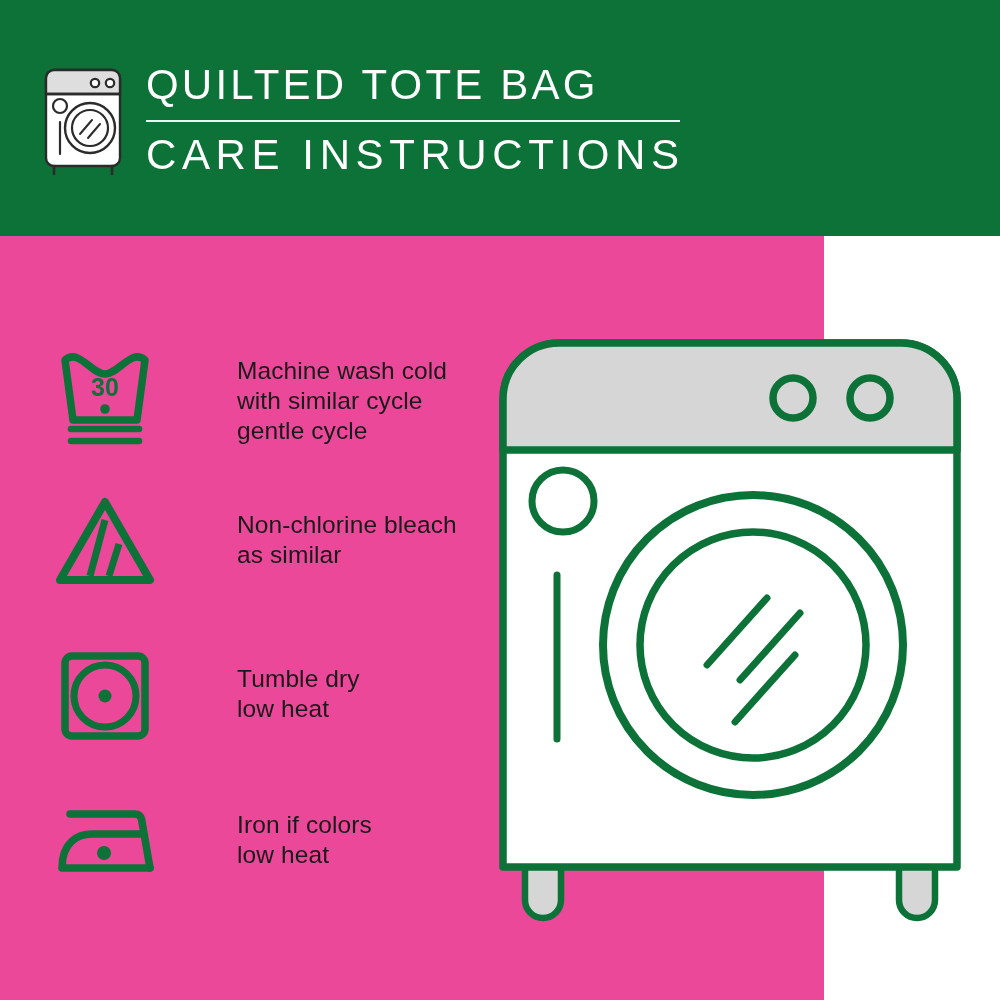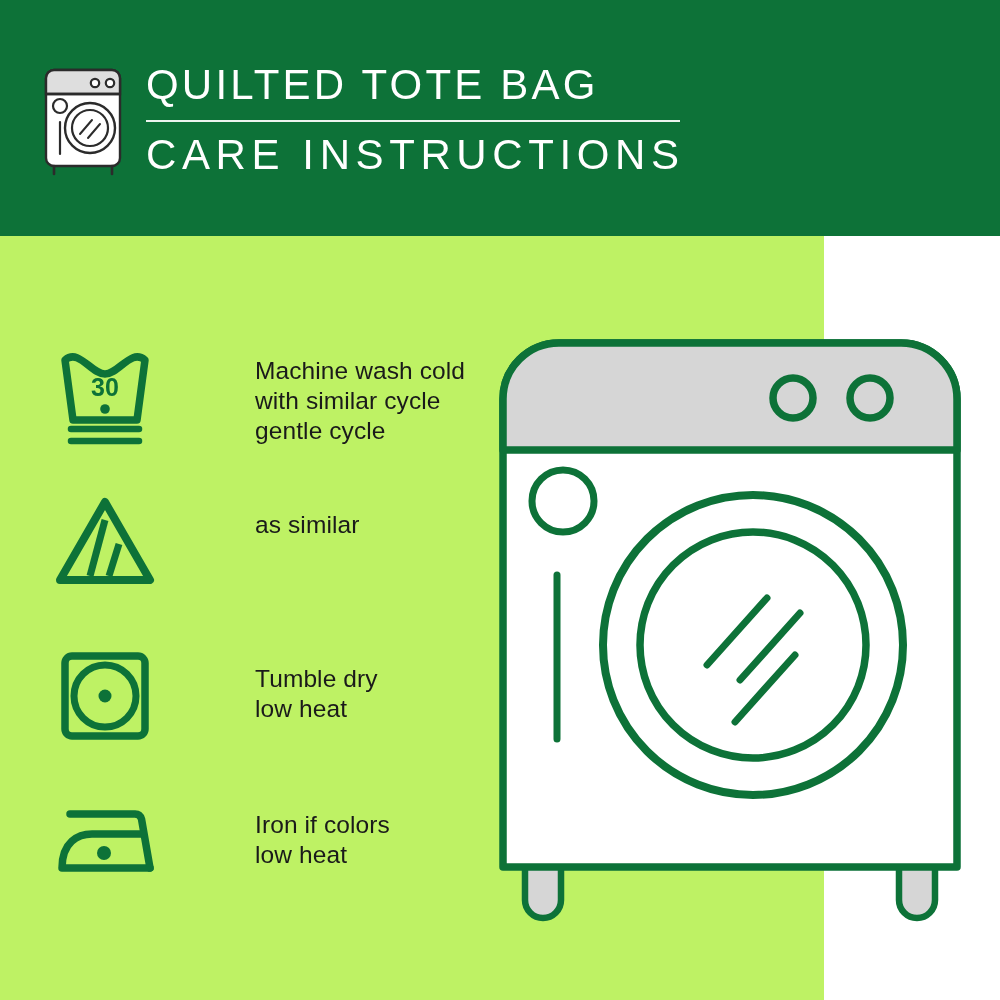--- a/index.html
+++ b/index.html
@@ -10,21 +10,21 @@
     height: 1000px;
     background: #ffffff;
     font-family: "Liberation Sans", "DejaVu Sans", sans-serif;
     overflow: hidden;
   }
 
   .poster {
     position: relative;
     width: 824px;
     height: 1000px;
-    background: #bef264;
+    background: #ec4899;
   }
 
   
   .header {
     position: absolute;
     top: 0; left: 0;
     width: 1000px;
     height: 236px;
     background: #0d7238;
     display: flex;
@@ -97,21 +97,21 @@
   .care-symbol {
     width: 118px;
     min-width: 118px;
     height: 104px;
     display: flex;
     align-items: center;
     justify-content: center;
   }
 
   .care-text {
-    margin-left: 56px;
+    margin-left: 38px;
     color: #1a1a1a;
     font-size: 24.5px;
     line-height: 30px;
     font-weight: 400;
     letter-spacing: 0.1px;
     padding-top: 14px;
   }
 
   .care-item.i1 .care-text,
   .care-item.i2 .care-text,
@@ -192,20 +192,21 @@
 
     <div class="care-item i1">
       <div class="care-symbol">
         <svg viewBox="0 0 118 104" width="118" height="104" aria-hidden="true">
           <path d="M59 14 L 104 92 L 14 92 Z" fill="none" stroke="#0d7238" stroke-width="8" stroke-linejoin="round"></path>
           <line x1="59" y1="32" x2="44" y2="88" stroke="#0d7238" stroke-width="7" stroke-linecap="butt"></line>
           <line x1="73" y1="56" x2="63" y2="88" stroke="#0d7238" stroke-width="7" stroke-linecap="butt"></line>
         </svg>
       </div>
       <div class="care-text">
+        <span class="line">Non-chlorine bleach</span>
         <span class="line">as similar</span>
       </div>
     </div>
 
     <div class="care-item i2">
       <div class="care-symbol">
         <svg viewBox="0 0 118 104" width="118" height="104" aria-hidden="true">
           <rect x="19" y="14" width="80" height="80" rx="7" fill="none" stroke="#0d7238" stroke-width="7.5"></rect>
           <circle cx="59" cy="54" r="31" fill="none" stroke="#0d7238" stroke-width="7"></circle>
           <circle cx="59" cy="54" r="6.5" fill="#0d7238"></circle>

